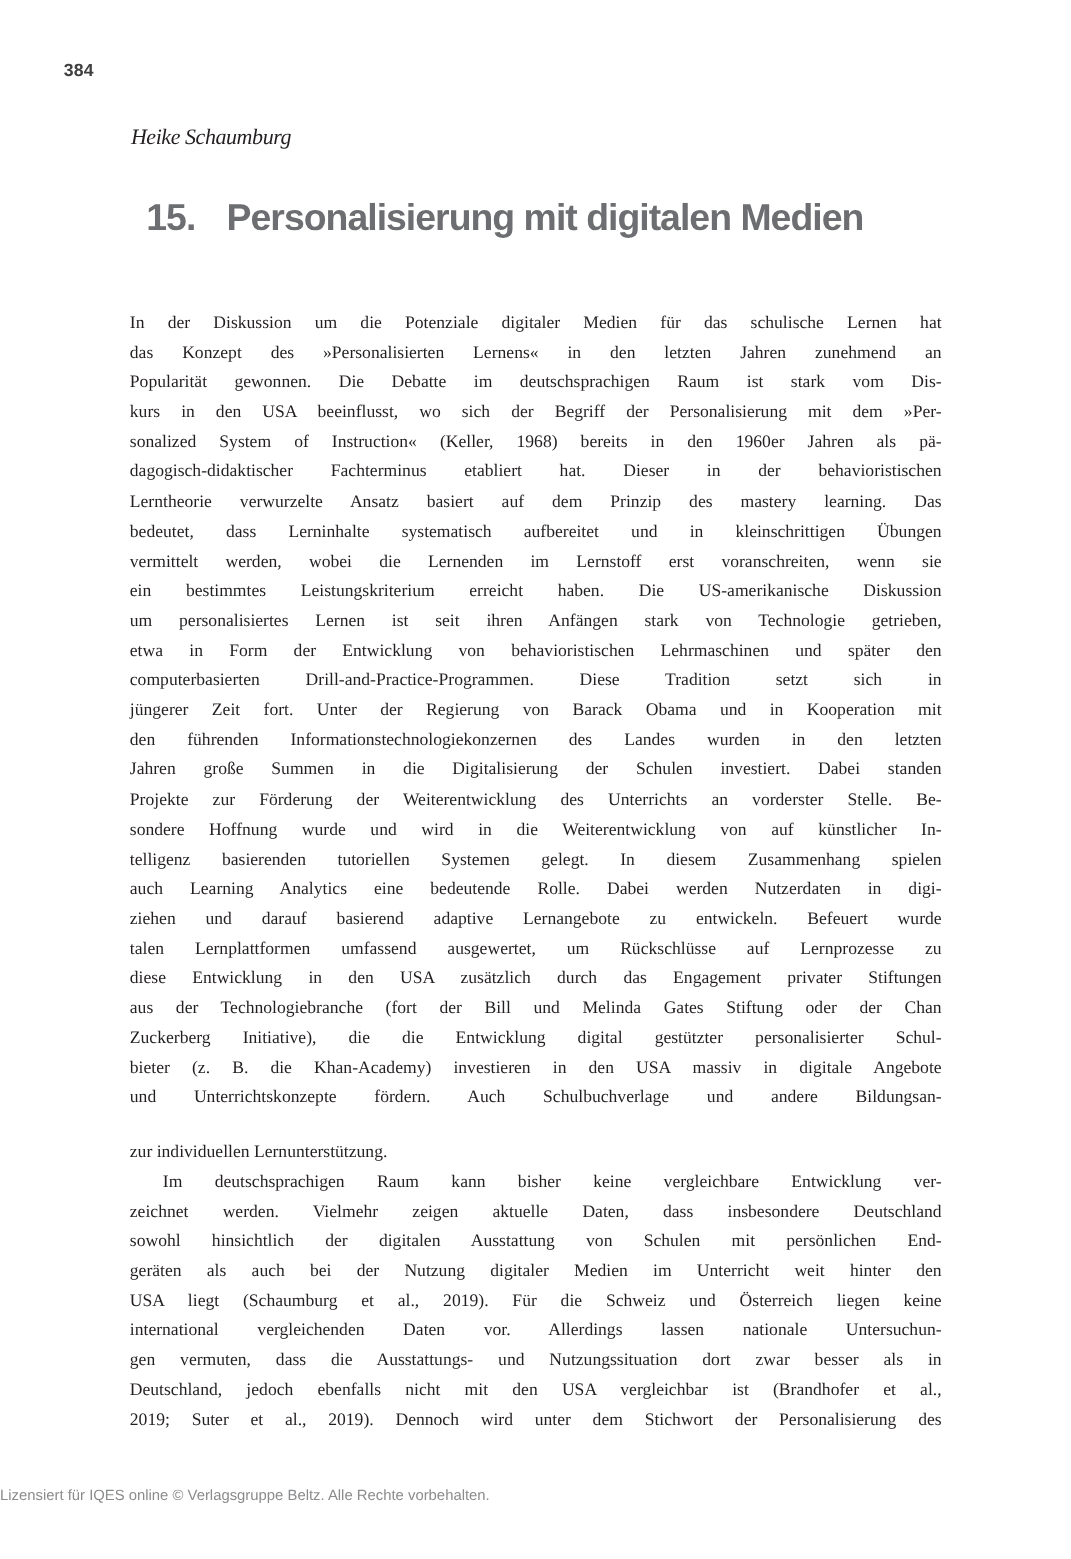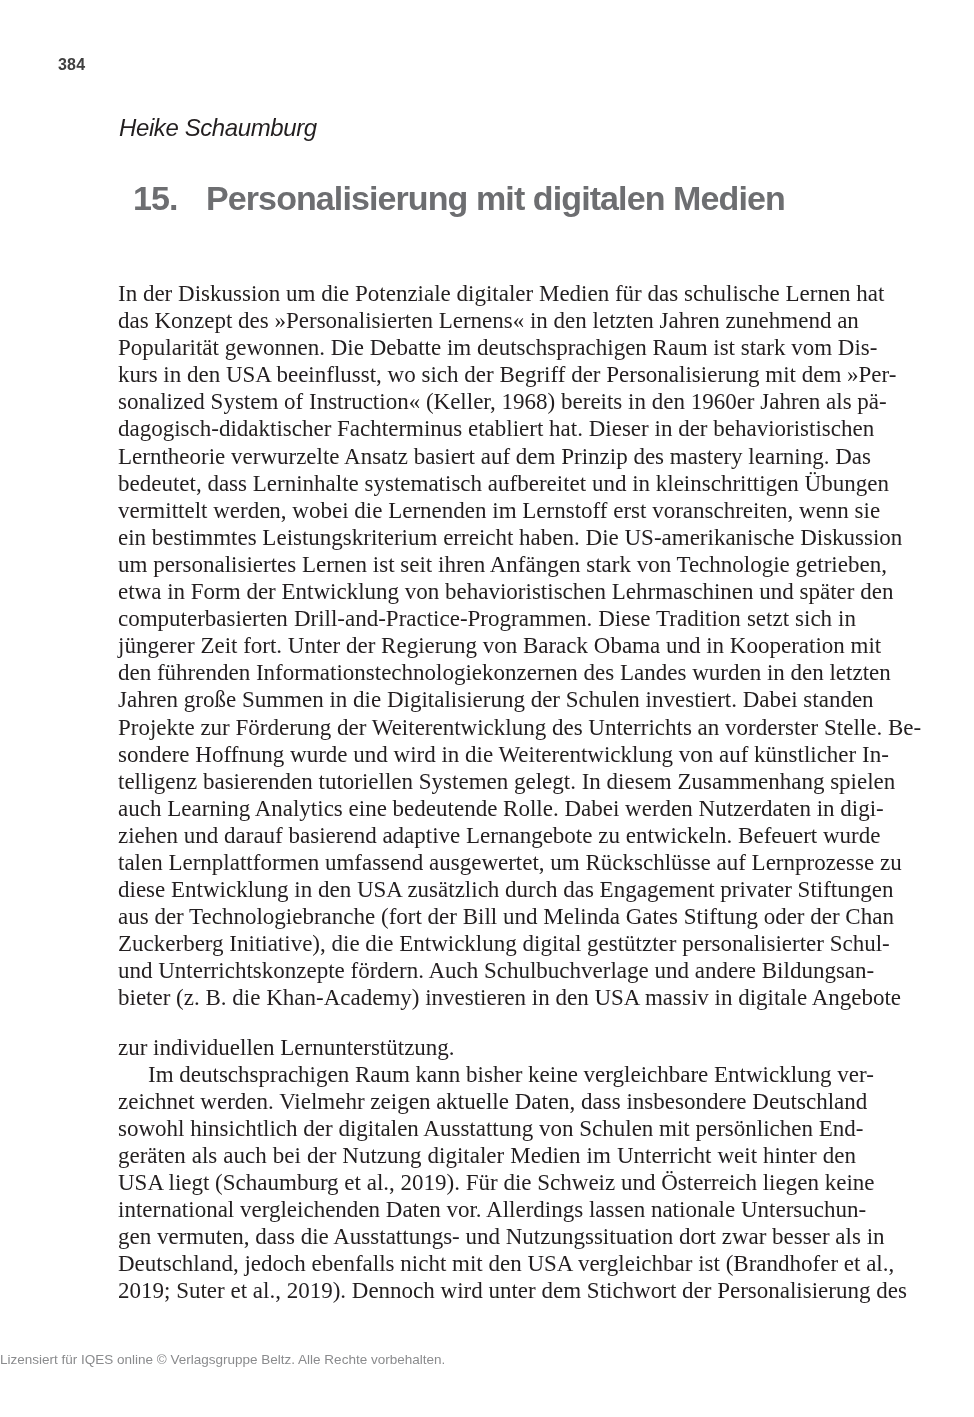--- a/index.html
+++ b/index.html
@@ -21,23 +21,23 @@
       font-family: "Liberation Sans", sans-serif;
       font-weight: bold;
       font-size: 16px;
       color: #404040;
       letter-spacing: 0.2px;
     }
     .author {
       position: absolute;
       left: 119px;
       top: 114px;
-      font-family: Liberation Sans, sans-serif;
+      font-family: Liberation Serif, serif;
       font-style: italic;
-      font-size: 24px;
+      font-size: 20px;
       color: #231f20;
       letter-spacing: -0.4px;
     }
     .chapter-title {
       position: absolute;
       left: 118px;
       top: 164px;
       font-family: "Liberation Sans", sans-serif;
       font-weight: bold;
       font-size: 34px;
@@ -48,21 +48,21 @@
     .chapter-number {
       display: inline-block;
       width: 73px;
     }
     .body-text {
       position: absolute;
       left: 118px;
       top: 280px;
       width: 738px;
       font-family: "Liberation Serif", serif;
-      font-size: 23px;
+      font-size: 16px;
       line-height: 27.1px;
       color: #231f20;
     }
     .line {
       display: block;
       height: 27.1px;
       white-space: nowrap;
       text-align: justify;
       text-align-last: justify;
       overflow: visible;
@@ -115,22 +115,22 @@
       <span class="line">Jahren große Summen in die Digitalisierung der Schulen investiert. Dabei standen</span>
       <span class="line">Projekte zur Förderung der Weiterentwicklung des Unterrichts an vorderster Stelle. Be-</span>
       <span class="line">sondere Hoffnung wurde und wird in die Weiterentwicklung von auf künstlicher In-</span>
       <span class="line">telligenz basierenden tutoriellen Systemen gelegt. In diesem Zusammenhang spielen</span>
       <span class="line">auch Learning Analytics eine bedeutende Rolle. Dabei werden Nutzerdaten in digi-</span>
       <span class="line">ziehen und darauf basierend adaptive Lernangebote zu entwickeln. Befeuert wurde</span>
       <span class="line">talen Lernplattformen umfassend ausgewertet, um Rückschlüsse auf Lernprozesse zu</span>
       <span class="line">diese Entwicklung in den USA zusätzlich durch das Engagement privater Stiftungen</span>
       <span class="line">aus der Technologiebranche (fort der Bill und Melinda Gates Stiftung oder der Chan</span>
       <span class="line">Zuckerberg Initiative), die die Entwicklung digital gestützter personalisierter Schul-</span>
+      <span class="line">bieter (z. B. die Khan-Academy) investieren in den USA massiv in digitale Angebote</span>
       <span class="line">und Unterrichtskonzepte fördern. Auch Schulbuchverlage und andere Bildungsan-</span>
-      <span class="line">bieter (z. B. die Khan-Academy) investieren in den USA massiv in digitale Angebote</span>
       <span class="line last">zur individuellen Lernunterstützung.</span>
     </div>
     <div>
       <span class="line indent">Im deutschsprachigen Raum kann bisher keine vergleichbare Entwicklung ver-</span>
       <span class="line">zeichnet werden. Vielmehr zeigen aktuelle Daten, dass insbesondere Deutschland</span>
       <span class="line">sowohl hinsichtlich der digitalen Ausstattung von Schulen mit persönlichen End-</span>
       <span class="line">geräten als auch bei der Nutzung digitaler Medien im Unterricht weit hinter den</span>
       <span class="line">USA liegt (Schaumburg et al., 2019). Für die Schweiz und Österreich liegen keine</span>
       <span class="line">international vergleichenden Daten vor. Allerdings lassen nationale Untersuchun-</span>
       <span class="line">gen vermuten, dass die Ausstattungs- und Nutzungssituation dort zwar besser als in</span>

